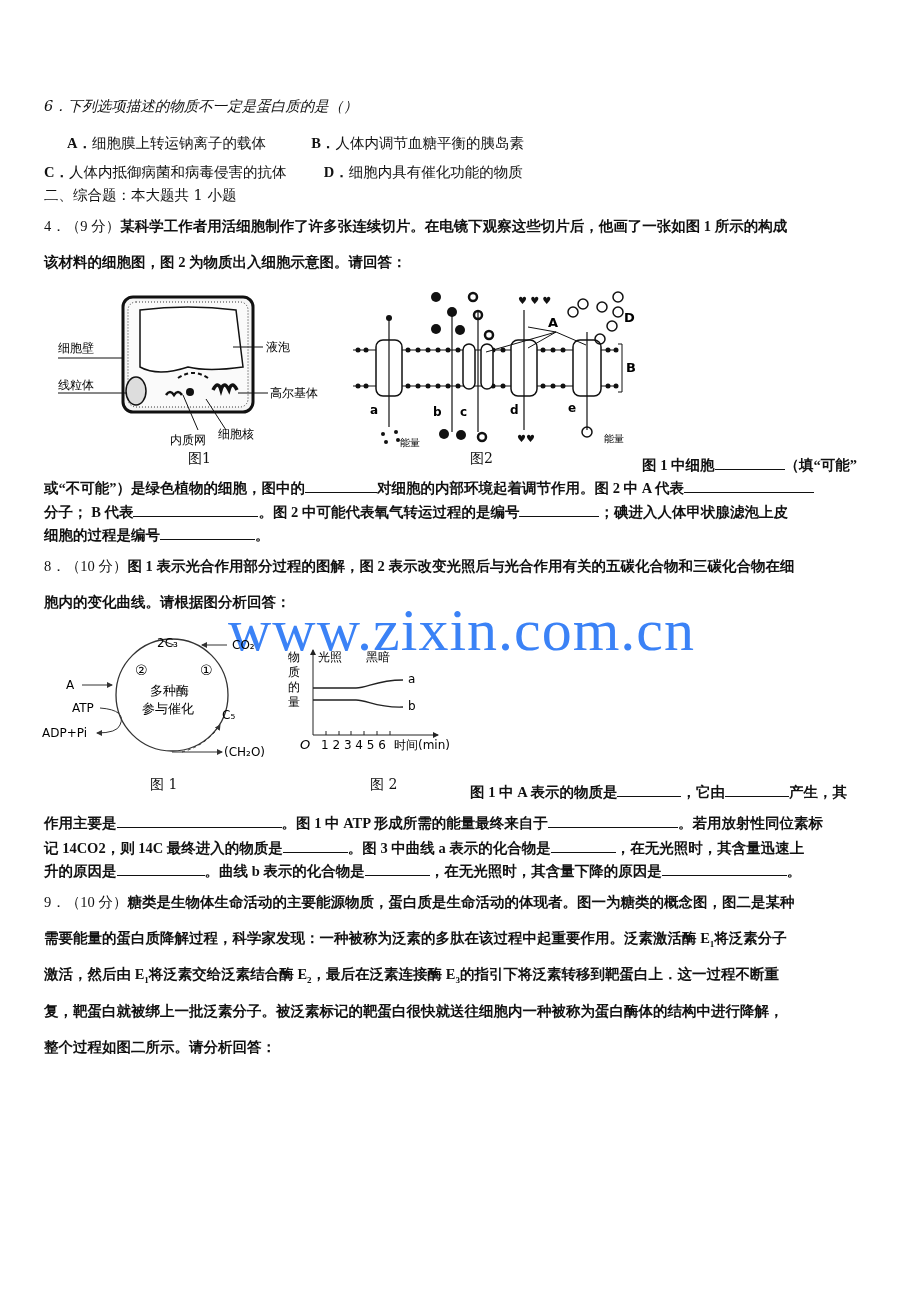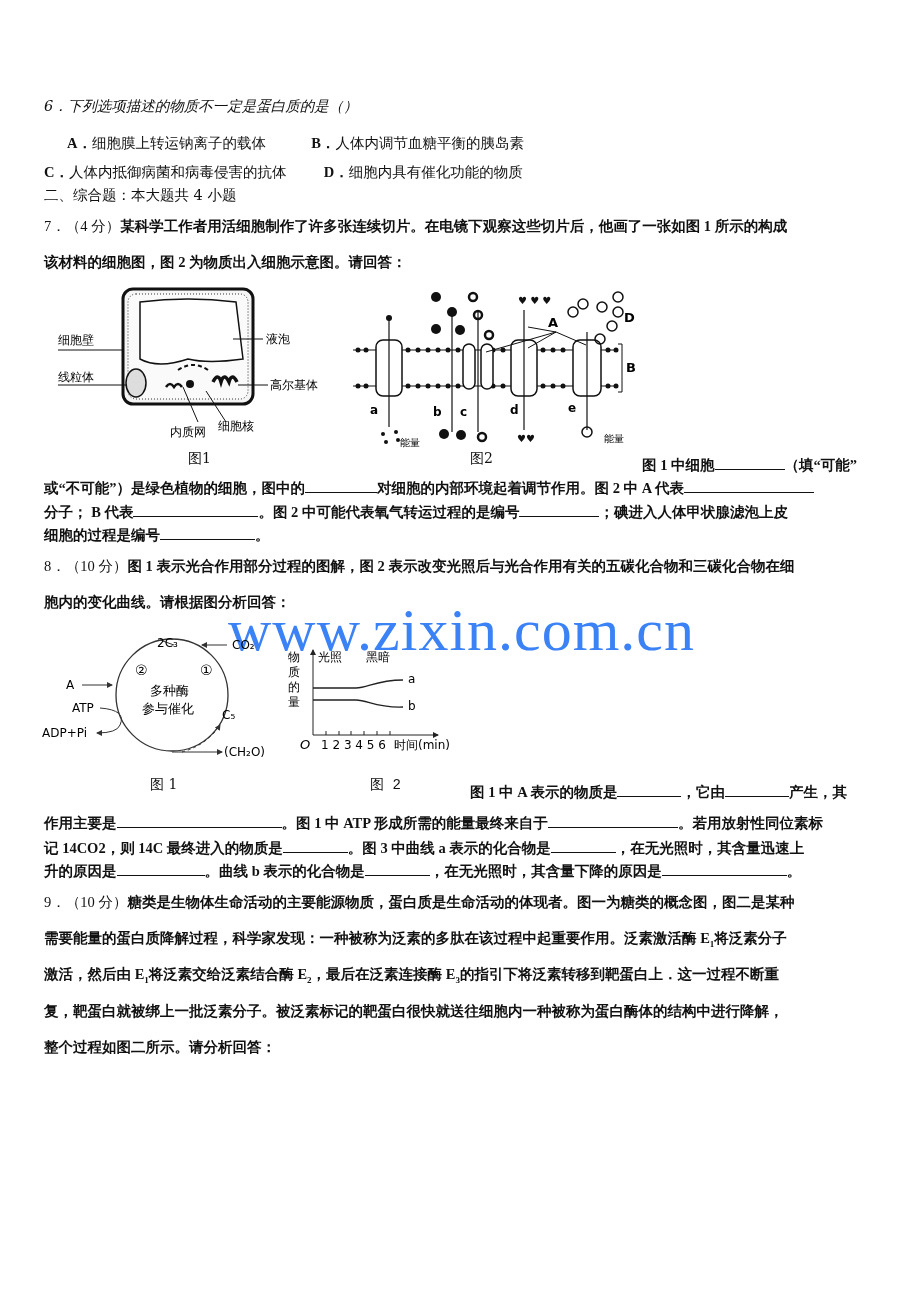--- a/index.html
+++ b/index.html
@@ -25,28 +25,28 @@
 <div class="line" style="top:133px;margin-left:23px;">
   <span class="b">A．</span><span>细胞膜上转运钠离子的载体</span>
   <span style="display:inline-block;width:36px"></span>
   <span class="b">B．</span><span>人体内调节血糖平衡的胰岛素</span>
 </div>
 <div class="line" style="top:162px;">
   <span class="b">C．</span><span>人体内抵御病菌和病毒侵害的抗体</span>
   <span style="display:inline-block;width:28px"></span>
   <span class="b">D．</span><span>细胞内具有催化功能的物质</span>
 </div>
-<div class="line" style="top:185px;">二、综合题：本大题共 4 小题</div>
+<div class="line" style="top:185px;">二、综合题：本大题共 1 小题</div>
 
 <div class="line" style="top:216px;">
-  <span class="num">7．（4 分）</span><span class="b">某科学工作者用活细胞制作了许多张连续切片。在电镜下观察这些切片后，他画了一张如图 1 所示的构成</span>
+  <span class="num">4．（9 分）</span><span class="b">某科学工作者用活细胞制作了许多张连续切片。在电镜下观察这些切片后，他画了一张如图 1 所示的构成</span>
 </div>
 <div class="line b" style="top:252px;">该材料的细胞图，图 2 为物质出入细胞示意图。请回答：</div>
 
-<div class="fig" style="left:58px;top:284px;width:280px;height:190px;">
+<div class="fig" style="left:58px;top:292px;width:280px;height:190px;">
   <svg width="280" height="190" viewBox="0 0 280 190">
     <rect x="65" y="5" width="130" height="115" rx="10" fill="#f5f5f5" stroke="#111" stroke-width="3"></rect>
     <rect x="70" y="10" width="120" height="105" rx="8" fill="#fafafa" stroke="#333" stroke-width="1" stroke-dasharray="1 2"></rect>
     <path d="M82 18 Q130 12 178 18 L185 75 Q150 80 130 75 Q100 85 82 75 Z" fill="#fff" stroke="#111" stroke-width="1.5"></path>
     <ellipse cx="78" cy="99" rx="10" ry="14" fill="#ddd" stroke="#111" stroke-width="1.5"></ellipse>
     <circle cx="132" cy="100" r="4" fill="#111"></circle>
     <path d="M108 103 q4 -6 8 0 q4 -6 8 0" fill="none" stroke="#111" stroke-width="2.5"></path>
     <path d="M155 98 q5 -10 8 0 q3 -10 8 0 q3 -10 8 0" fill="none" stroke="#111" stroke-width="3.5"></path>
     <path d="M120 86 q15 -10 30 0" fill="none" stroke="#111" stroke-width="2" stroke-dasharray="4 3"></path>
     <line x1="0" y1="66" x2="65" y2="66" stroke="#111"></line>
@@ -233,21 +233,21 @@
     <text x="0" y="61" font-size="12">量</text>
     <text x="30" y="16" font-size="12">光照</text>
     <text x="78" y="16" font-size="12">黑暗</text>
     <text x="120" y="38" font-size="12" font-family="Liberation Serif">a</text>
     <text x="120" y="65" font-size="12" font-family="Liberation Serif">b</text>
     <text x="12" y="104" font-size="13" font-style="italic">O</text>
     <text x="33" y="104" font-size="12" font-family="Liberation Serif">1 2 3 4 5 6</text>
     <text x="106" y="104" font-size="12">时间(min)</text>
   </svg>
 </div>
-<div class="caption" style="left:370px;top:776px;font-family:Liberation Mono, monospace;">图 2</div>
+<div class="caption" style="left:370px;top:776px;">图 2</div>
 
 <div class="line b" style="left:470px;top:782px;">
   <span>图 1 中 A 表示的物质是</span><span class="blank" style="width:64px"></span><span>，它由</span><span class="blank" style="width:64px"></span><span>产生，其</span>
 </div>
 <div class="line b" style="top:813px;">
   <span>作用主要是</span><span class="blank" style="width:165px"></span><span>。图 1 中 ATP 形成所需的能量最终来自于</span><span class="blank" style="width:130px"></span><span>。若用放射性同位素标</span>
 </div>
 <div class="line b" style="top:838px;">
   <span>记 14CO2，则 14C 最终进入的物质是</span><span class="blank" style="width:65px"></span><span>。图 3 中曲线 a 表示的化合物是</span><span class="blank" style="width:65px"></span><span>，在无光照时，其含量迅速上</span>
 </div>

